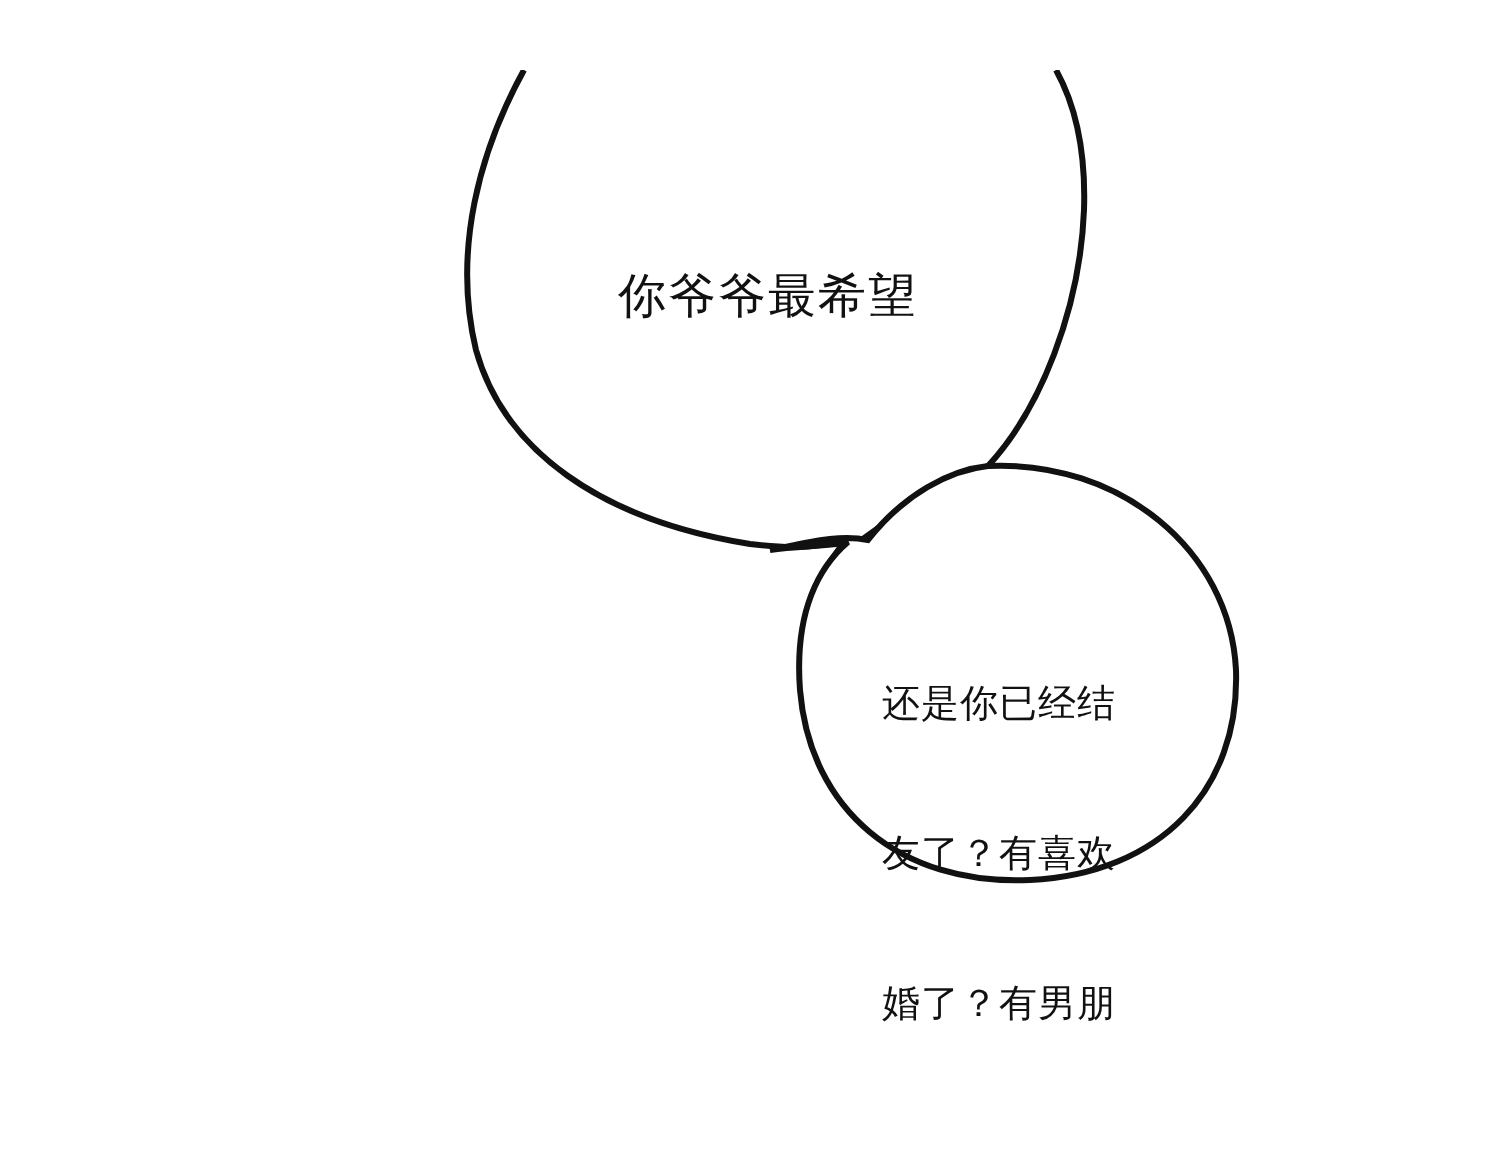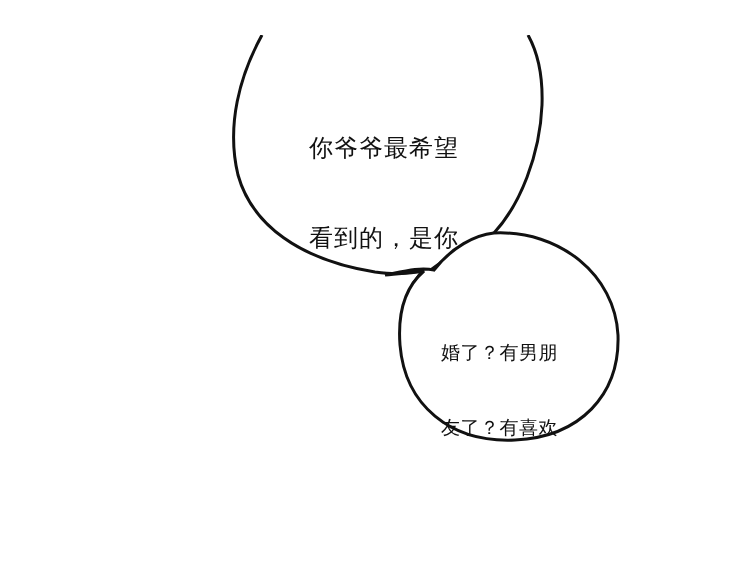--- a/index.html
+++ b/index.html
@@ -31,20 +31,20 @@
          C 397 270, 410 248, 424 236
          C 415 238, 400 238, 385 240
          C 405 236, 420 232, 434 235
          C 452 212, 475 200, 494 198 Z" fill="#ffffff" stroke="#111111" stroke-width="3" stroke-linejoin="miter"></path>
 
     <path d="M 432 586 C 450 565, 480 555, 503 555 C 530 555, 555 565, 572 586" fill="#ffffff" stroke="#111111" stroke-width="3"></path>
   </svg>
 
   <div class="text t1">
     <div>你爷爷最希望</div>
-    <div>看到的，是你</div>
   </div>
 
   <div class="text t2">
+    <div>还是你已经结</div>
+    <div>友了？有喜欢</div>
     <div>婚了？有男朋</div>
-    <div>友了？有喜欢</div>
   </div>
 </div>
 
 </body></html>

